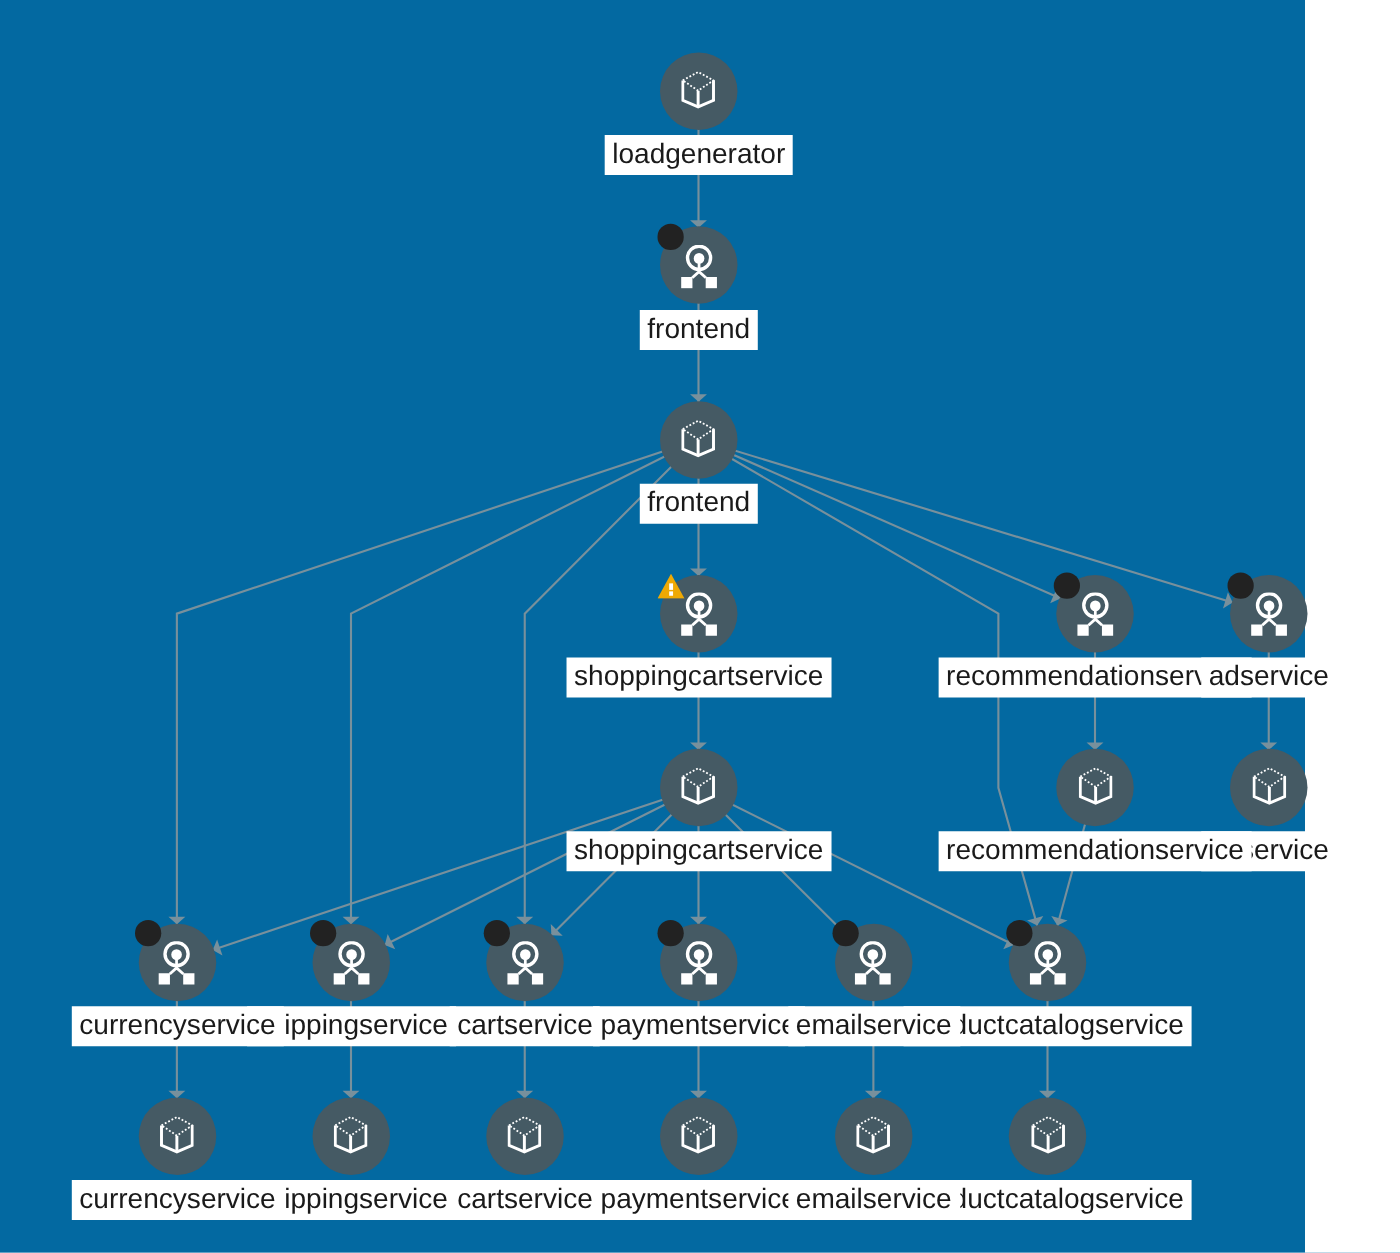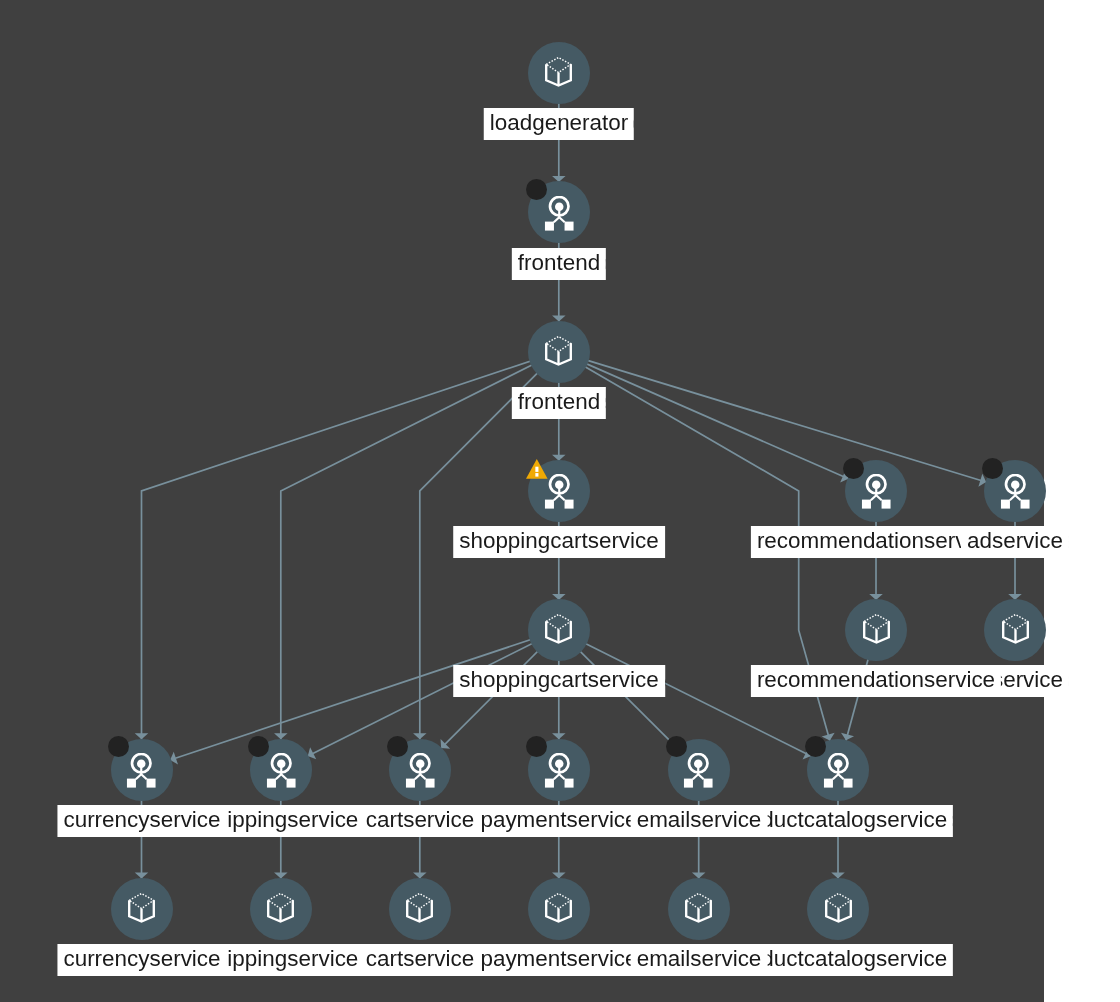--- a/index.html
+++ b/index.html
@@ -1,20 +1,20 @@
 <!DOCTYPE html>
 <html><head>
 <meta charset="utf-8">
 <title>Service Dependency Graph</title>
 <style>
   html,body{margin:0;padding:0;background:#fff;}
   body{width:1120px;height:1002px;overflow:hidden;
        font-family:"Liberation Sans",sans-serif;
        -webkit-font-smoothing:antialiased;}
-  #graph{position:relative;width:1044px;height:1002px;background:#404040;}
+  #graph{position:relative;width:1044px;height:1002px;background:#0369a1;}
   #edges{position:absolute;left:0;top:0;width:1120px;height:1002px;}
   .node{position:absolute;border-radius:50%;background:#455A64;}
   .badge{position:absolute;border-radius:50%;background:#222222;}
   .warn{position:absolute;}
   .label{position:absolute;background:#ffffff;color:#1a1a1a;
          white-space:nowrap;padding:1.8px 6px 4.1px 6px;line-height:normal;
          will-change:transform;}
 
 </style>
 </head>

